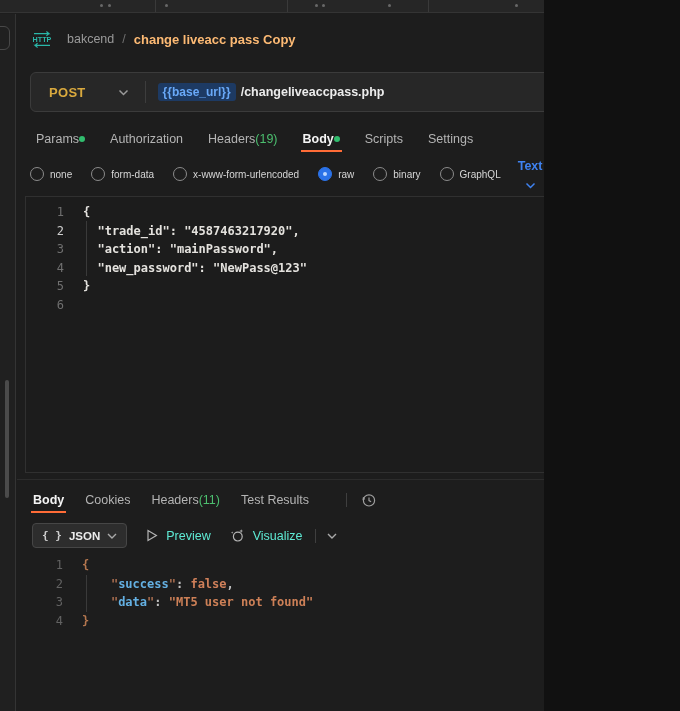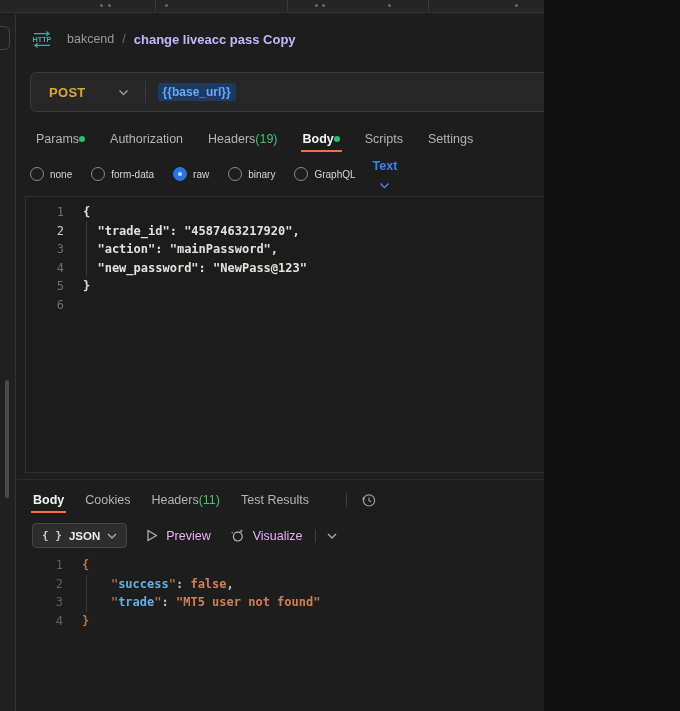--- a/index.html
+++ b/index.html
@@ -19,21 +19,21 @@
     background:#202020; border-right:1px solid #343434; }
   .rail-btn { position:absolute; left:-14px; top:12px; width:24px; height:24px;
     border:1px solid #484848; border-radius:6px; }
   .rail-scroll { position:absolute; left:5px; top:366px; width:4px; height:118px;
     background:#4b4b4b; border-radius:2px; }
   
   .crumb-row { position:absolute; left:30px; top:28px; height:22px; display:flex; align-items:center; }
   .http-badge { width:24px; height:17px; margin-right:13px; flex:none; }
   .crumb-col { color:#9a9a9a; font-size:12.5px; }
   .crumb-sep { color:#6f6f6f; font-size:12.5px; margin:0 8px; }
-  .crumb-title { color:#c4b5fd; font-size:13px; font-weight:700; }
+  .crumb-title { color:#fdba74; font-size:13px; font-weight:700; }
   
   .urlbar { position:absolute; left:30px; top:72px; width:642px; height:40px;
     background:#272727; border:1px solid #3b3b3b; border-radius:6px;
     display:flex; align-items:center; }
   .method { margin-left:18px; color:#d9a93e; font-weight:700; font-size:13px; letter-spacing:.3px; }
   .method-chevron { margin-left:32px; display:flex; }
   .url-divider { width:1px; height:22px; background:#3d3d3d; margin-left:16px; }
   .var-chip { margin-left:12px; background:#1d3a63; border-radius:3px; padding:2px 5px;
     color:#69a9f8; font-size:12px; font-weight:600; }
   .url-path { margin-left:5px; color:#ececec; font-size:12.5px; font-weight:600; }
@@ -72,21 +72,21 @@
   
   .resp-divider { position:absolute; left:17px; top:479px; width:663px; height:1px; background:#2c2c2c; }
   .resp-tabs { position:absolute; left:33px; top:488px; height:24px; display:flex; gap:21px; align-items:center; }
   .resp-extra { display:flex; align-items:center; gap:14px; margin-left:16px; }
   .vdiv { width:1px; height:14px; background:#3f3f3f; }
   .resp-toolbar { position:absolute; left:32px; top:523px; height:25px; display:flex; align-items:center; }
   .fmt-pill { display:flex; align-items:center; gap:7px; height:25px; padding:0 9px;
     background:#2d2d2d; border:1px solid #464646; border-radius:4px; }
   .fmt-braces { color:#cfcfcf; font-family:"DejaVu Sans Mono", monospace; font-size:11px; font-weight:700; }
   .fmt-label { color:#ececec; font-size:11.5px; font-weight:700; }
-  .tool-item { display:flex; align-items:center; gap:8px; margin-left:19px; color:#f0abfc; font-size:12.5px; }
+  .tool-item { display:flex; align-items:center; gap:8px; margin-left:19px; color:#5eead4; font-size:12.5px; }
   .tool-sep { width:1px; height:14px; background:#3f3f3f; margin-left:13px; }
   .tool-chevron { margin-left:11px; display:flex; }
   .icon { display:inline-flex; }
 </style>
 </head>
 <body>
 
 <div class="app">
 
   <div class="topstrip">
@@ -122,20 +122,21 @@
 
   <div class="urlbar">
     <span class="method">POST</span>
     <span class="method-chevron icon">
       <svg width="11" height="7" viewBox="0 0 11 7">
           <path d="M1.5 1.5l4 4 4-4" stroke="#9a9a9a" stroke-width="1.5" fill="none"></path>
         </svg>
     </span>
     <span class="url-divider"></span>
     <span class="var-chip">{{base_url}}</span>
+    <span class="url-path">/changeliveaccpass.php</span>
   </div>
 
   <div class="req-tabs">
     <div class="tab">
       <span>Params</span>
       <span class="gdot"></span>
     </div>
     <div class="tab">
       <span>Authorization</span>
     </div>
@@ -157,20 +158,24 @@
   </div>
 
   <div class="modes">
     <div class="mode">
       <span class="radio"></span>
       <span>none</span>
     </div>
     <div class="mode">
       <span class="radio"></span>
       <span>form-data</span>
+    </div>
+    <div class="mode">
+      <span class="radio"></span>
+      <span>x-www-form-urlencoded</span>
     </div>
     <div class="mode">
       <span class="radio sel"></span>
       <span>raw</span>
     </div>
     <div class="mode">
       <span class="radio"></span>
       <span>binary</span>
     </div>
     <div class="mode">
@@ -287,21 +292,21 @@
         <div class="code-line">
           <span class="ln">1</span>
           <span class="code"><span class="tk-brace">{</span></span>
         </div>
         <div class="code-line">
           <span class="ln">2</span>
           <span class="code"><span class="tk-plain">    </span><span class="tk-quote">"</span><span class="tk-key">success</span><span class="tk-quote">"</span><span class="tk-punct">: </span><span class="tk-bool">false</span><span class="tk-punct">,</span></span>
         </div>
         <div class="code-line">
           <span class="ln">3</span>
-          <span class="code"><span class="tk-plain">    </span><span class="tk-quote">"</span><span class="tk-key">trade</span><span class="tk-quote">"</span><span class="tk-punct">: </span><span class="tk-string">"MT5 user not found"</span></span>
+          <span class="code"><span class="tk-plain">    </span><span class="tk-quote">"</span><span class="tk-key">data</span><span class="tk-quote">"</span><span class="tk-punct">: </span><span class="tk-string">"MT5 user not found"</span></span>
         </div>
         <div class="code-line">
           <span class="ln">4</span>
           <span class="code"><span class="tk-brace">}</span></span>
         </div>
       </div>
   </div>
   <div class="guide resp-guide"></div>
 
 </div>

